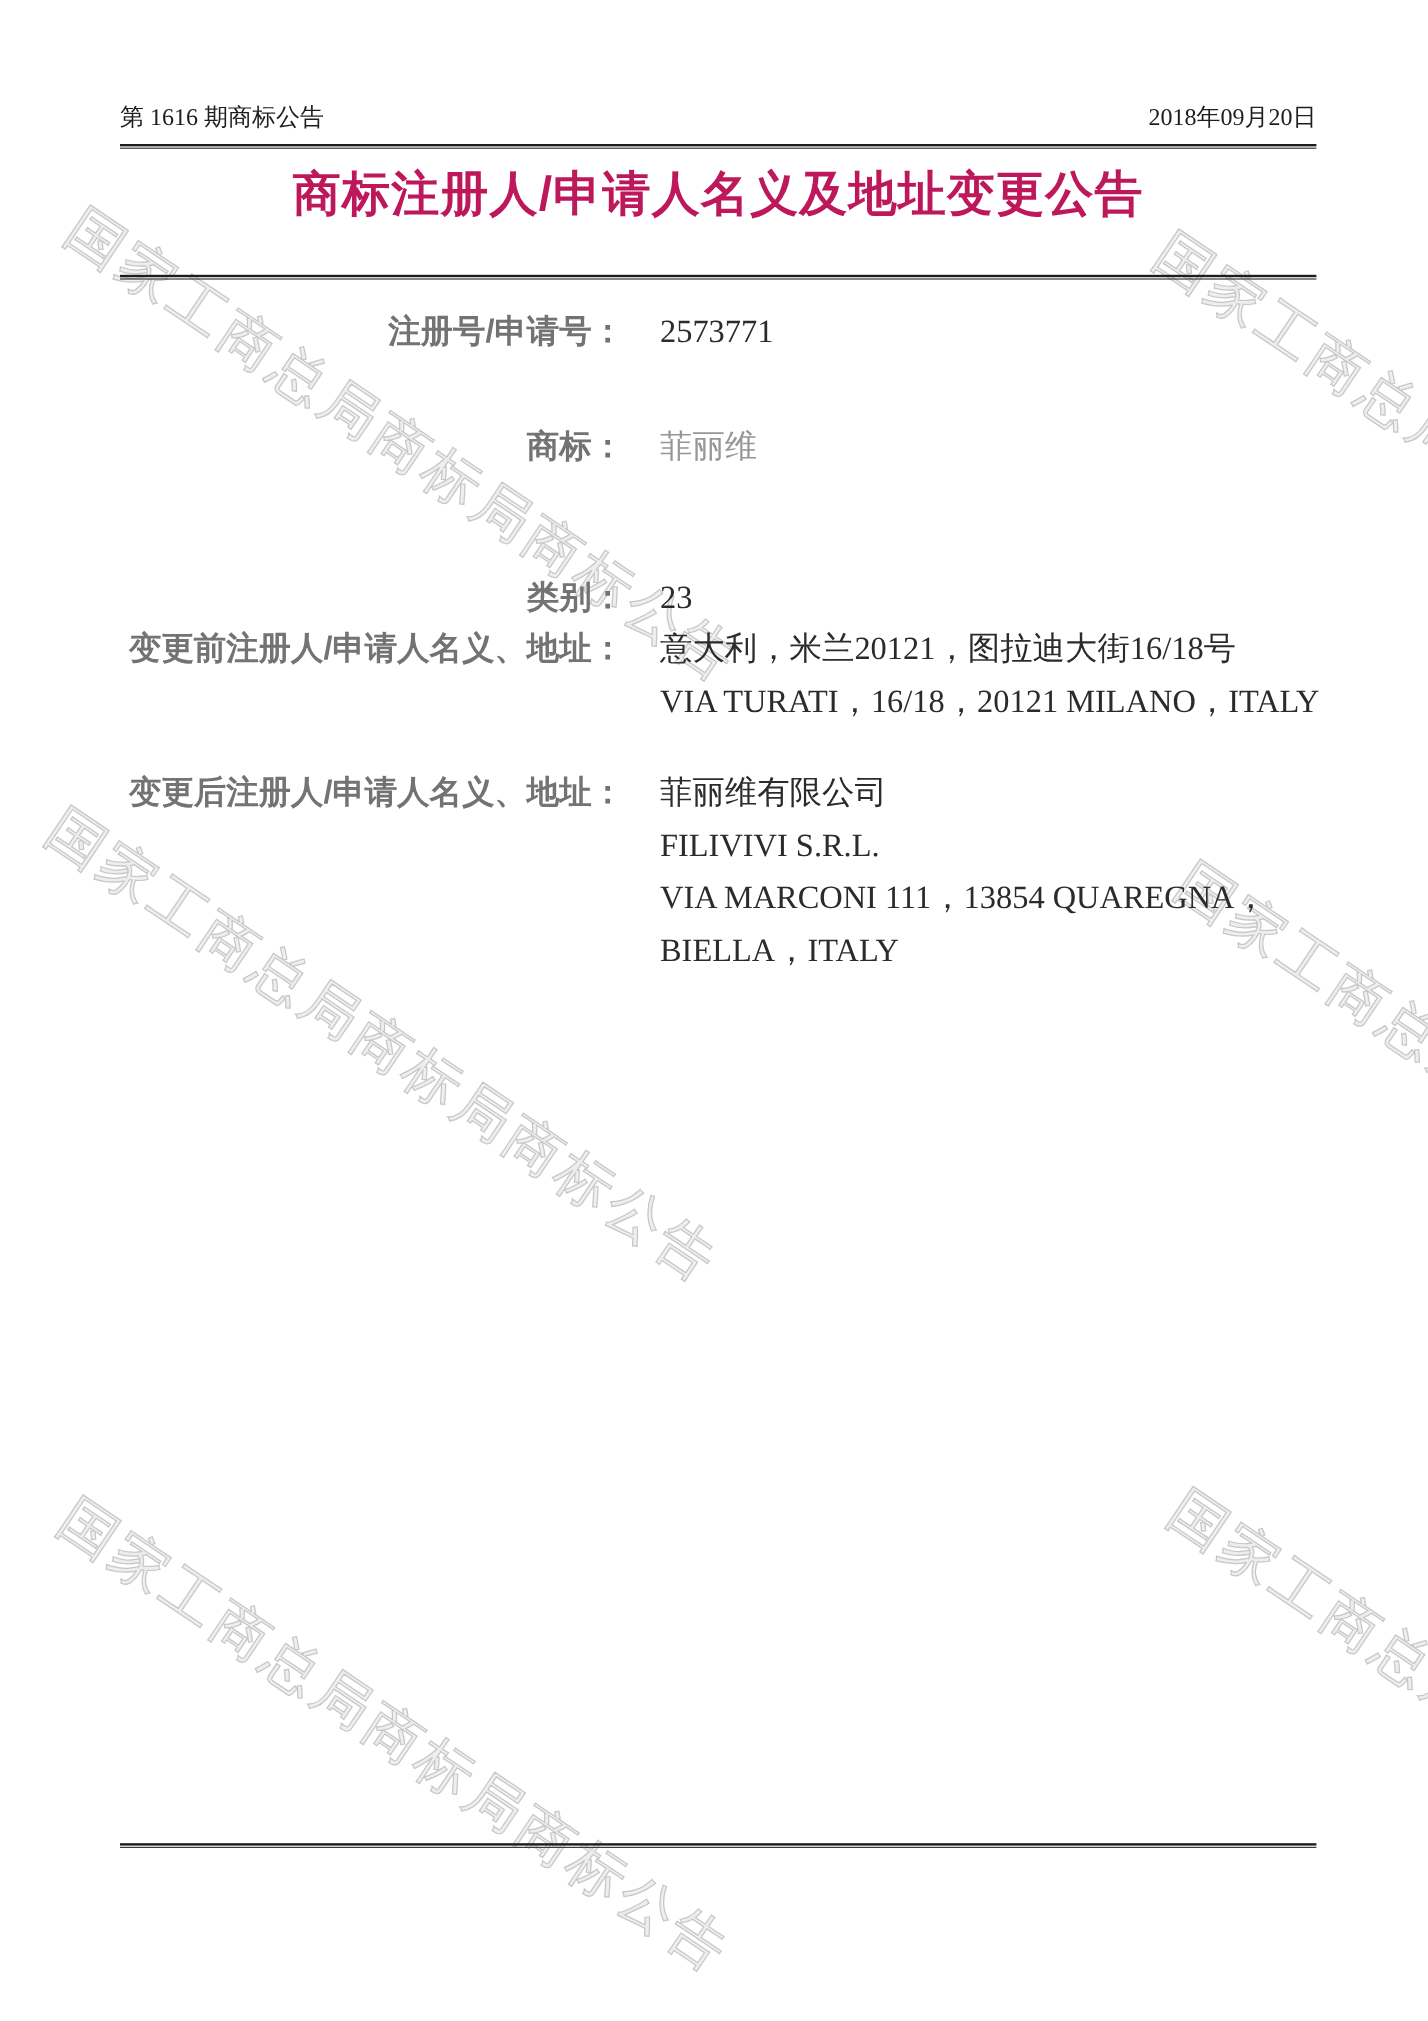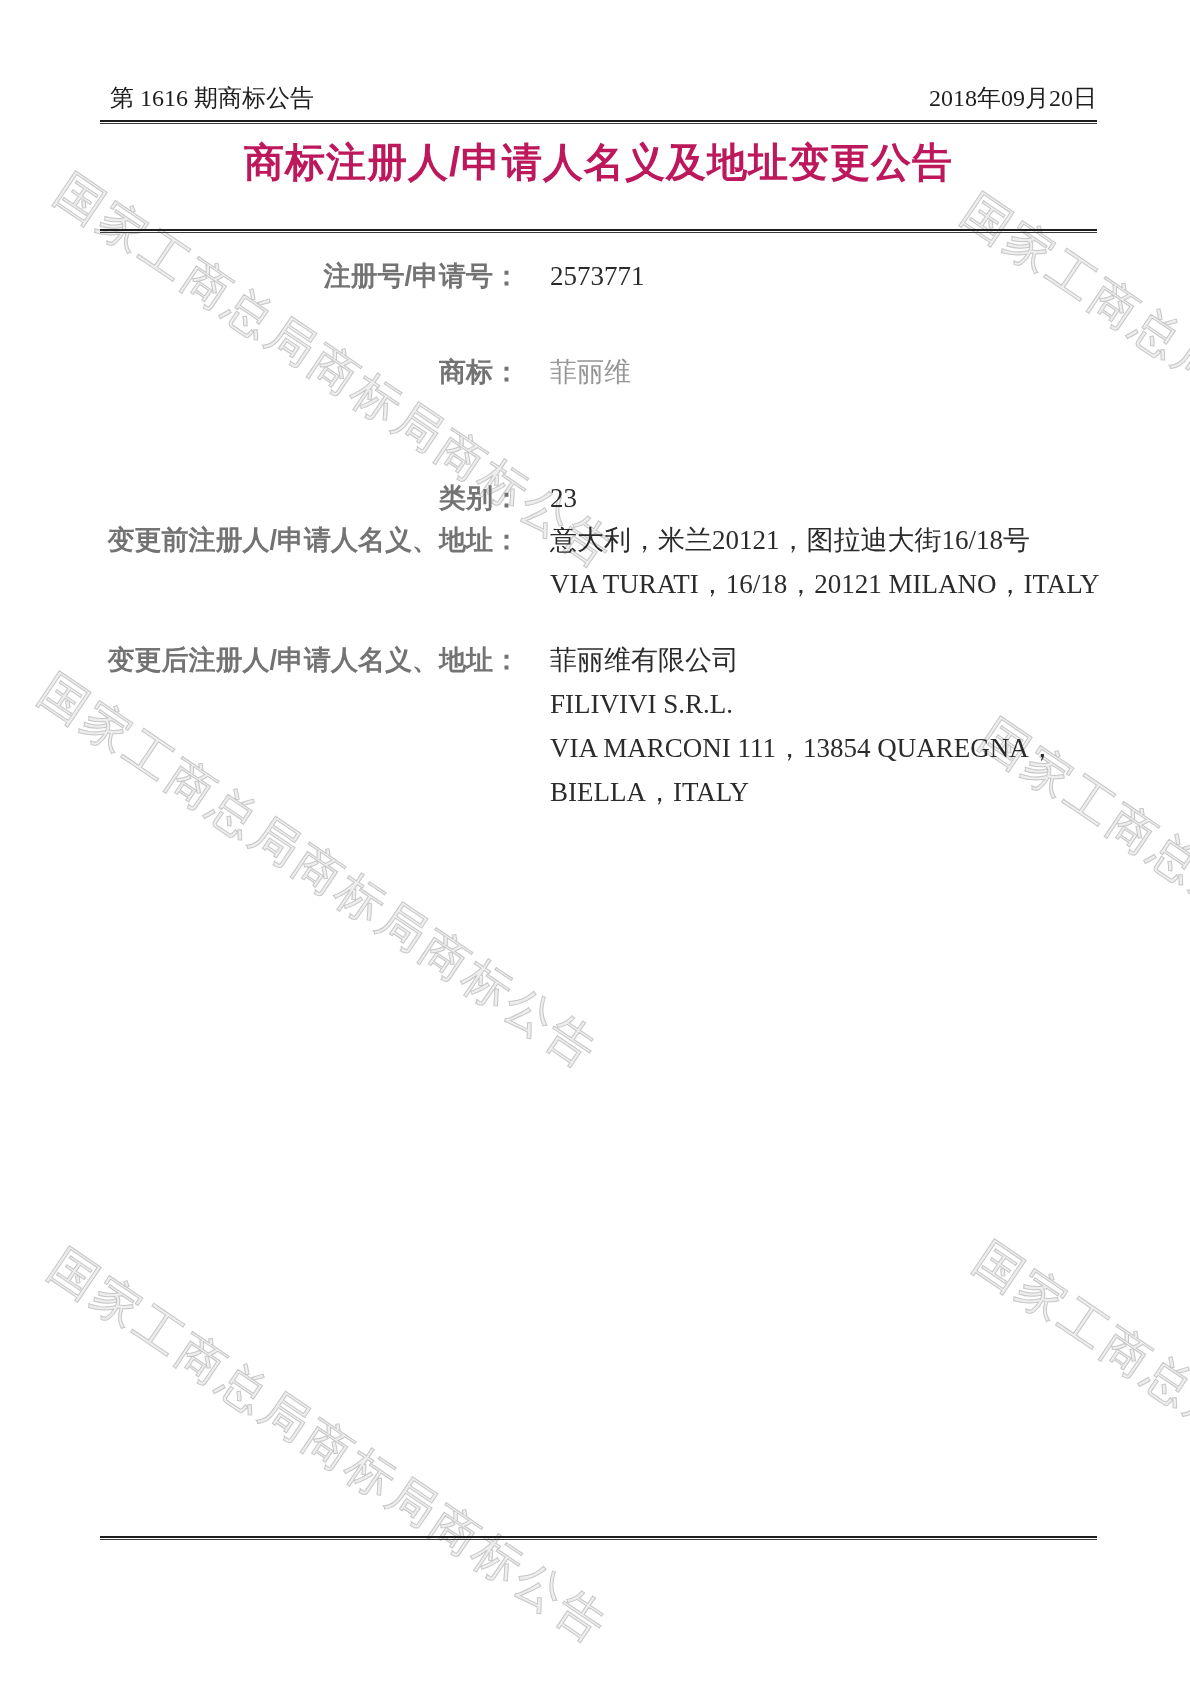--- a/index.html
+++ b/index.html
@@ -29,21 +29,21 @@
   .wm-b{left:985px;top:180px;}
   .wm-c{left:62px;top:660px;}
   .wm-d{left:1003px;top:705px;}
   .wm-e{left:72px;top:1235px;}
   .wm-f{left:997px;top:1228px;}
   
   .content{position:absolute;inset:0;z-index:1;}
   .header{
     position:absolute;left:100px;right:93px;top:84px;
     display:flex;justify-content:space-between;align-items:baseline;
-    font-size:24px;line-height:28px;margin-left:10px;
+    font-size:20px;line-height:28px;
   }
   .rule{
     position:absolute;left:100px;right:93px;
     height:1px;
     border-top:2px solid #1d1d1d;
     border-bottom:1px solid #3a3a3a;
   }
   .rule-top{top:120px;}
   .rule-title{top:229px;}
   .rule-bottom{top:1536px;}

